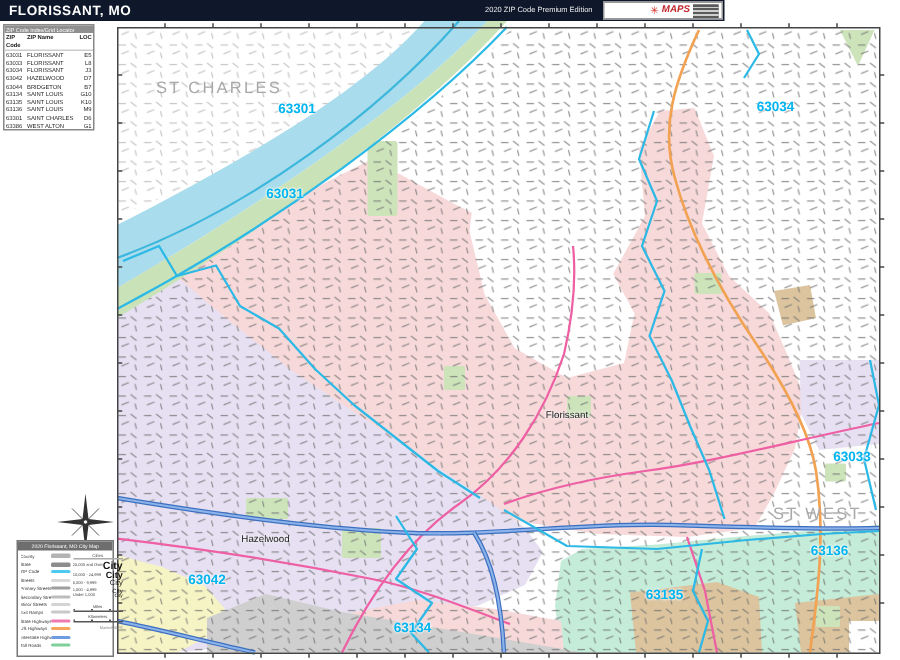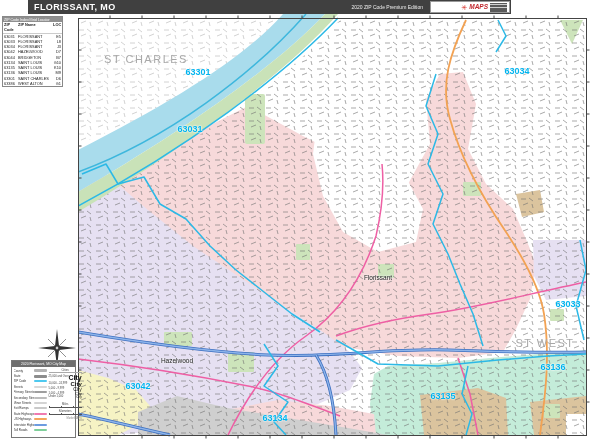--- a/index.html
+++ b/index.html
@@ -1,20 +1,20 @@
 <!DOCTYPE html>
 <html><head>
 <meta charset="utf-8">
 <style>
   html,body{margin:0;padding:0;background:#fff;}
   *{box-sizing:border-box;}
   .screen{position:relative;width:600px;height:440px;background:#fff;overflow:hidden;
           font-family:"Liberation Sans",sans-serif;}
   
-  .titlebar{position:absolute;left:0;top:0;width:483px;height:14px;background:#404040;z-index:30;margin-left:28px;}
+  .titlebar{position:absolute;left:0;top:0;width:483px;height:14px;background:#0f172a;z-index:30;}
   .title{position:absolute;left:6px;top:2px;font-size:9px;font-weight:bold;color:#fff;letter-spacing:.4px;}
   .edition{position:absolute;right:88px;top:4px;font-size:5px;color:#eee;}
   .logo{position:absolute;right:1px;top:1px;width:80px;height:12px;background:#fff;border:0.5px solid #999;
         display:flex;align-items:center;justify-content:flex-end;gap:2px;padding:0 2px;}
   .logo-star{color:#d62f27;font-size:7px;line-height:1;}
   .logo-text{color:#c1272d;font-weight:bold;font-style:italic;font-size:6.5px;line-height:1;}
   .logo-addr{width:17px;height:9px;background:#5a5a5a;
              background-image:repeating-linear-gradient(#5a5a5a 0 1.5px,#cfcfcf 1.5px 2.5px);}
   
   .zip-table{position:absolute;left:2px;top:16px;width:61px;border:0.5px solid #888;background:#fff;z-index:20;font-size:3.9px;color:#222;}

